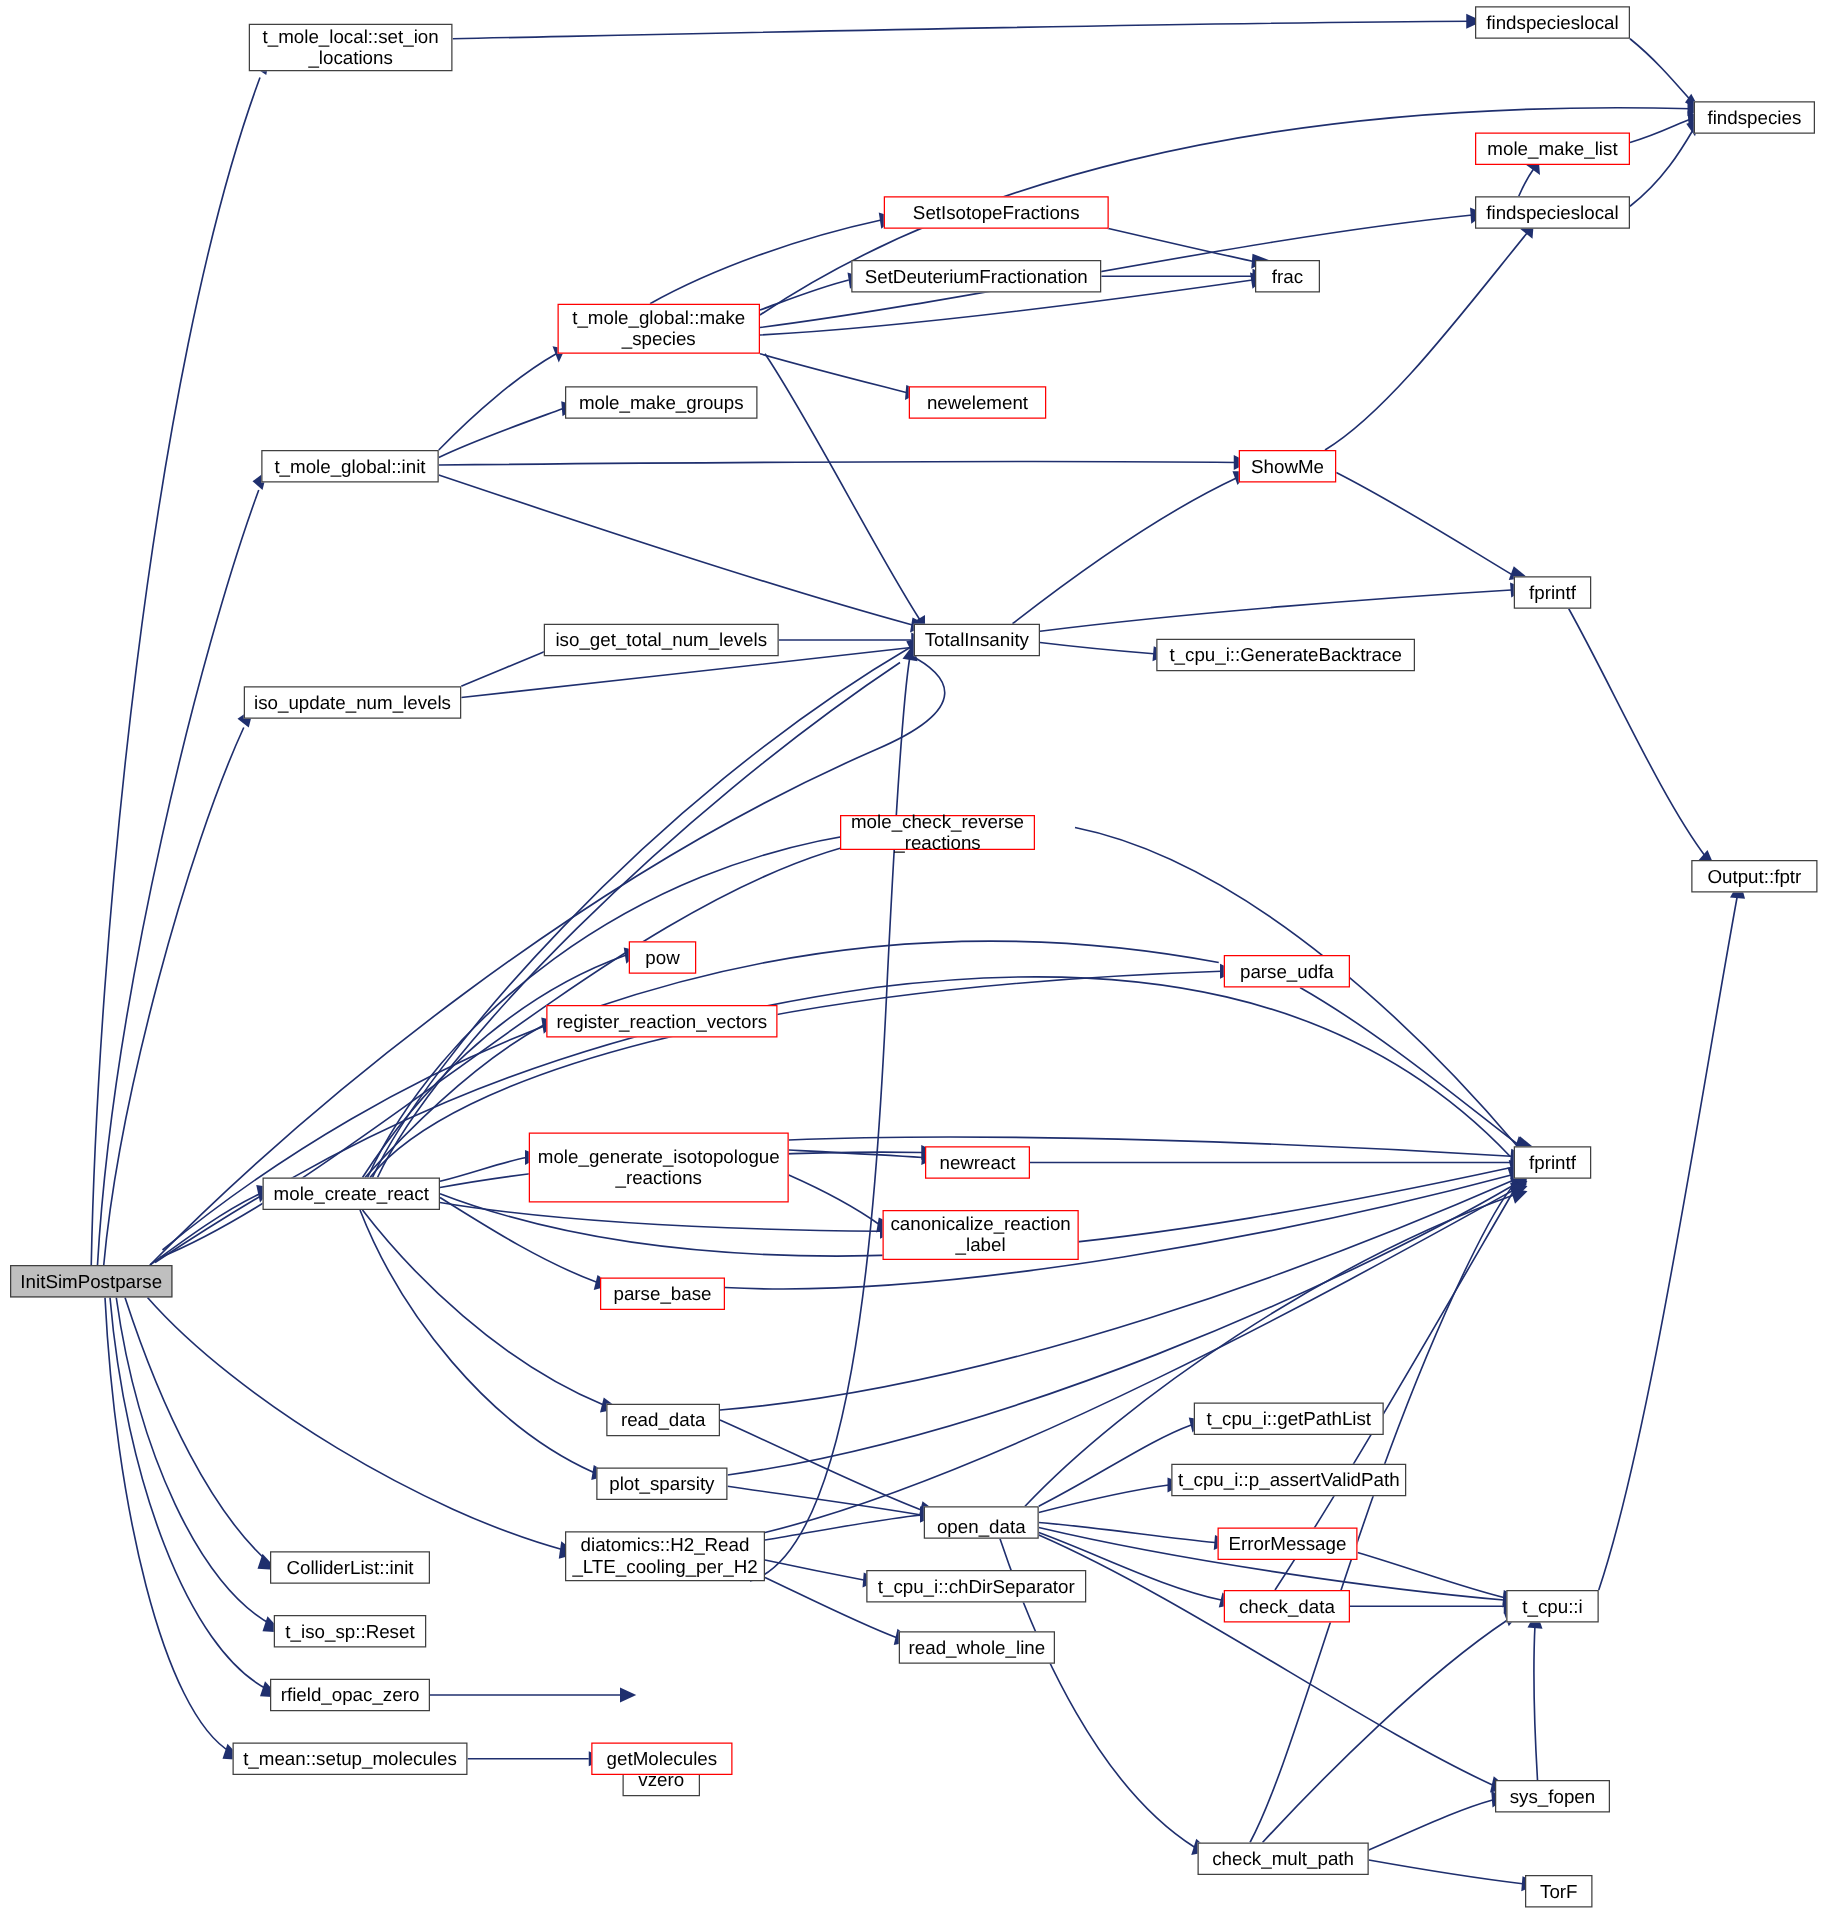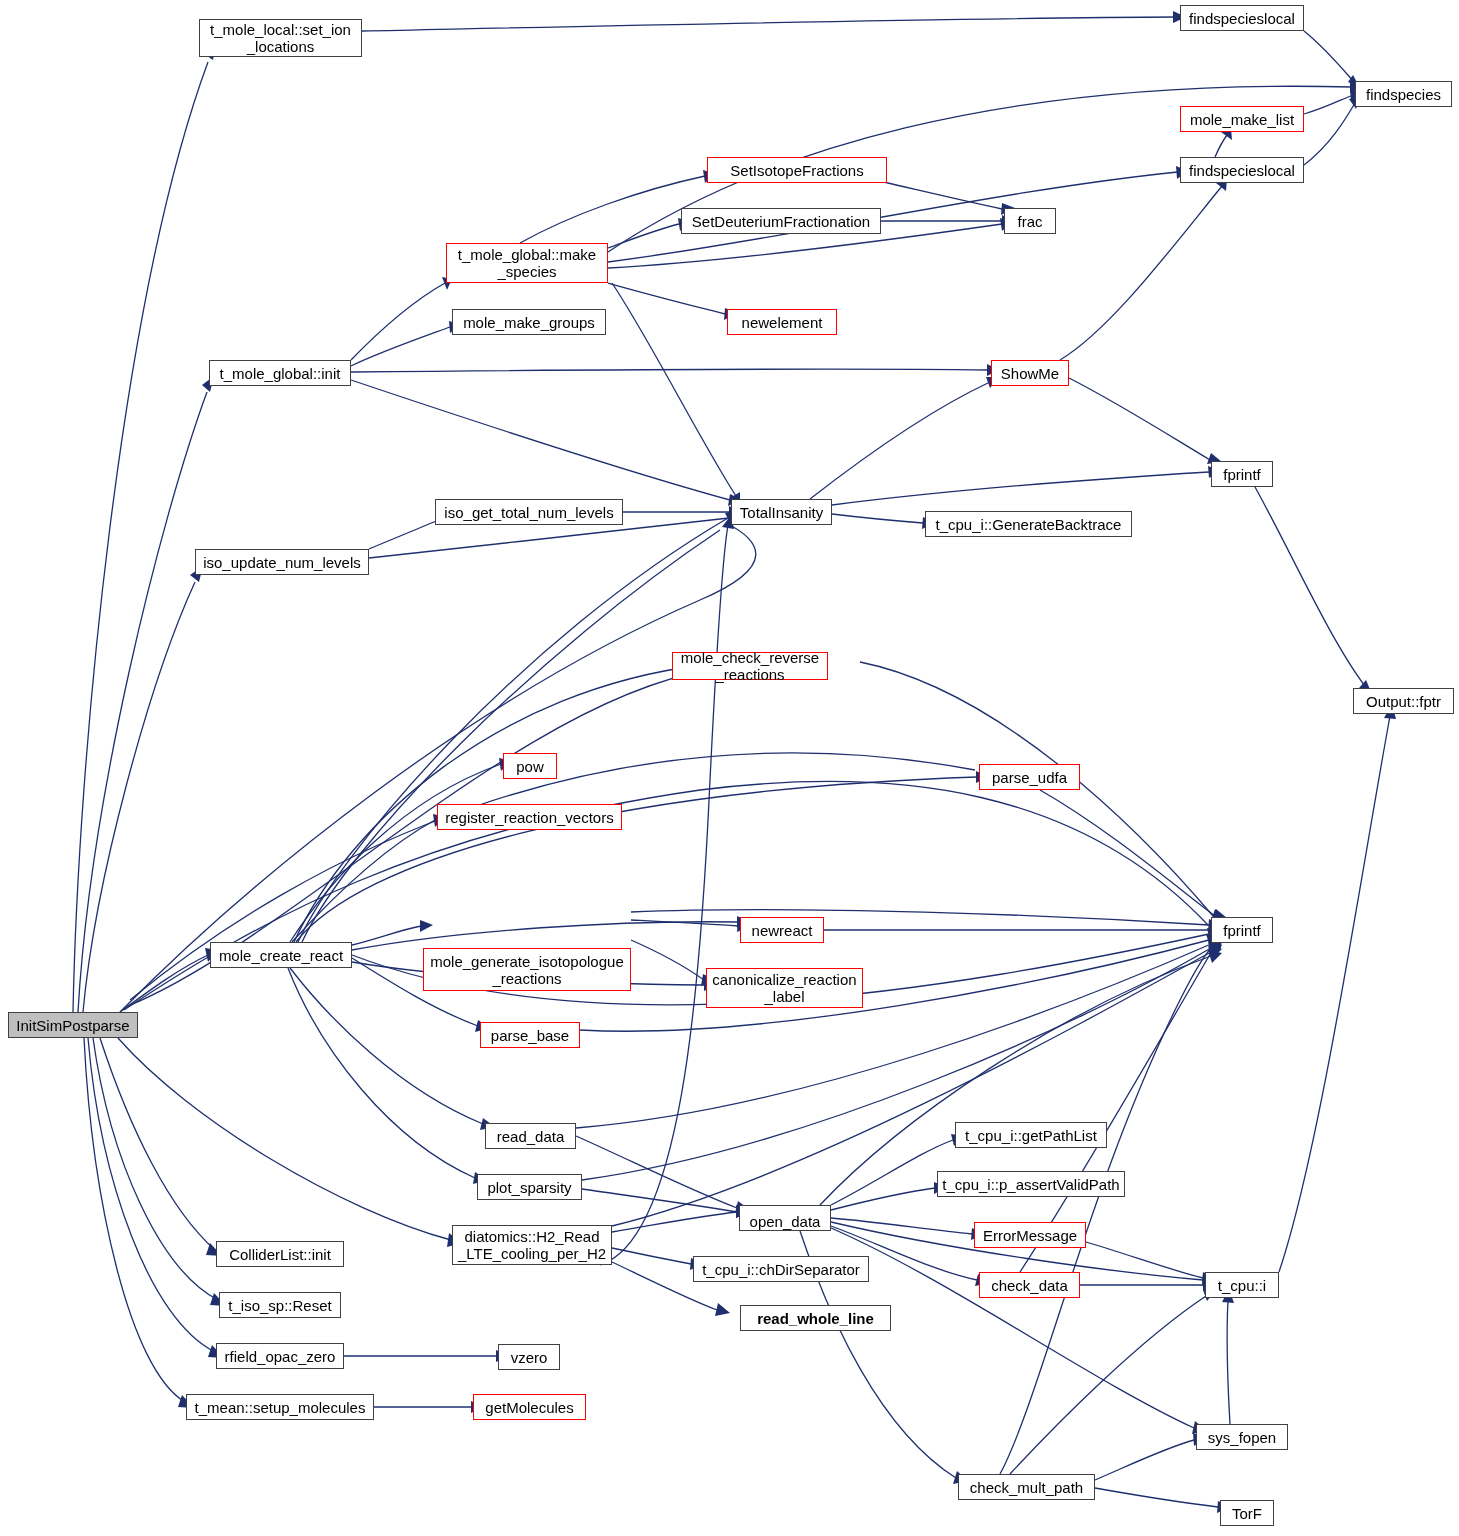--- a/index.html
+++ b/index.html
@@ -363,21 +363,21 @@
 _reactions</span></div>
 
   <div class="node" style="left:1353px; top:688px; width:101px; height:26px;"><span>Output::fptr</span></div>
 
   <div class="node red" style="left:503px; top:753px; width:54px; height:26px;"><span>pow</span></div>
 
   <div class="node red" style="left:979px; top:764px; width:101px; height:26px;"><span>parse_udfa</span></div>
 
   <div class="node red" style="left:437px; top:804px; width:185px; height:26px;"><span>register_reaction_vectors</span></div>
 
-  <div class="node red" style="left:423px; top:948px; width:208px; height:43px;"><span>mole_generate_isotopologue
+  <div class="node red" style="left:423px; top:906px; width:208px; height:56px;"><span>mole_generate_isotopologue
 _reactions</span></div>
 
   <div class="node red" style="left:740px; top:917px; width:84px; height:26px;"><span>newreact</span></div>
 
   <div class="node" style="left:1211px; top:917px; width:62px; height:26px;"><span>fprintf</span></div>
 
   <div class="node" style="left:210px; top:942px; width:142px; height:26px;"><span>mole_create_react</span></div>
 
   <div class="node red" style="left:706px; top:968px; width:157px; height:40px;"><span>canonicalize_reaction
 _label</span></div>
@@ -400,27 +400,27 @@
 _LTE_cooling_per_H2</span></div>
 
   <div class="node" style="left:693px; top:1256px; width:176px; height:26px;"><span>t_cpu_i::chDirSeparator</span></div>
 
   <div class="node red" style="left:979px; top:1272px; width:101px; height:26px;"><span>check_data</span></div>
 
   <div class="node" style="left:1205px; top:1272px; width:74px; height:26px;"><span>t_cpu::i</span></div>
 
   <div class="node" style="left:216px; top:1241px; width:128px; height:26px;"><span>ColliderList::init</span></div>
 
-  <div class="node" style="left:740px; top:1305px; width:151px; height:26px;font-weight:bold;"><span>read_whole_line</span></div>
+  <div class="node" style="left:719px; top:1305px; width:125px; height:26px;"><span>read_whole_line</span></div>
 
   <div class="node" style="left:219px; top:1292px; width:122px; height:26px;"><span>t_iso_sp::Reset</span></div>
 
   <div class="node" style="left:216px; top:1343px; width:128px; height:26px;"><span>rfield_opac_zero</span></div>
 
-  <div class="node" style="left:498px; top:1344px; width:62px; height:26px;"><span>vzero</span></div>
+  <div class="node" style="left:498px; top:1411px; width:62px; height:26px;"><span>vzero</span></div>
 
   <div class="node" style="left:186px; top:1394px; width:188px; height:26px;"><span>t_mean::setup_molecules</span></div>
 
   <div class="node red" style="left:473px; top:1394px; width:113px; height:26px;"><span>getMolecules</span></div>
 
   <div class="node" style="left:1196px; top:1424px; width:92px; height:26px;"><span>sys_fopen</span></div>
 
   <div class="node" style="left:958px; top:1474px; width:137px; height:26px;"><span>check_mult_path</span></div>
 
   <div class="node" style="left:1220px; top:1500px; width:54px; height:26px;text-align:center;"><span>TorF</span></div>

